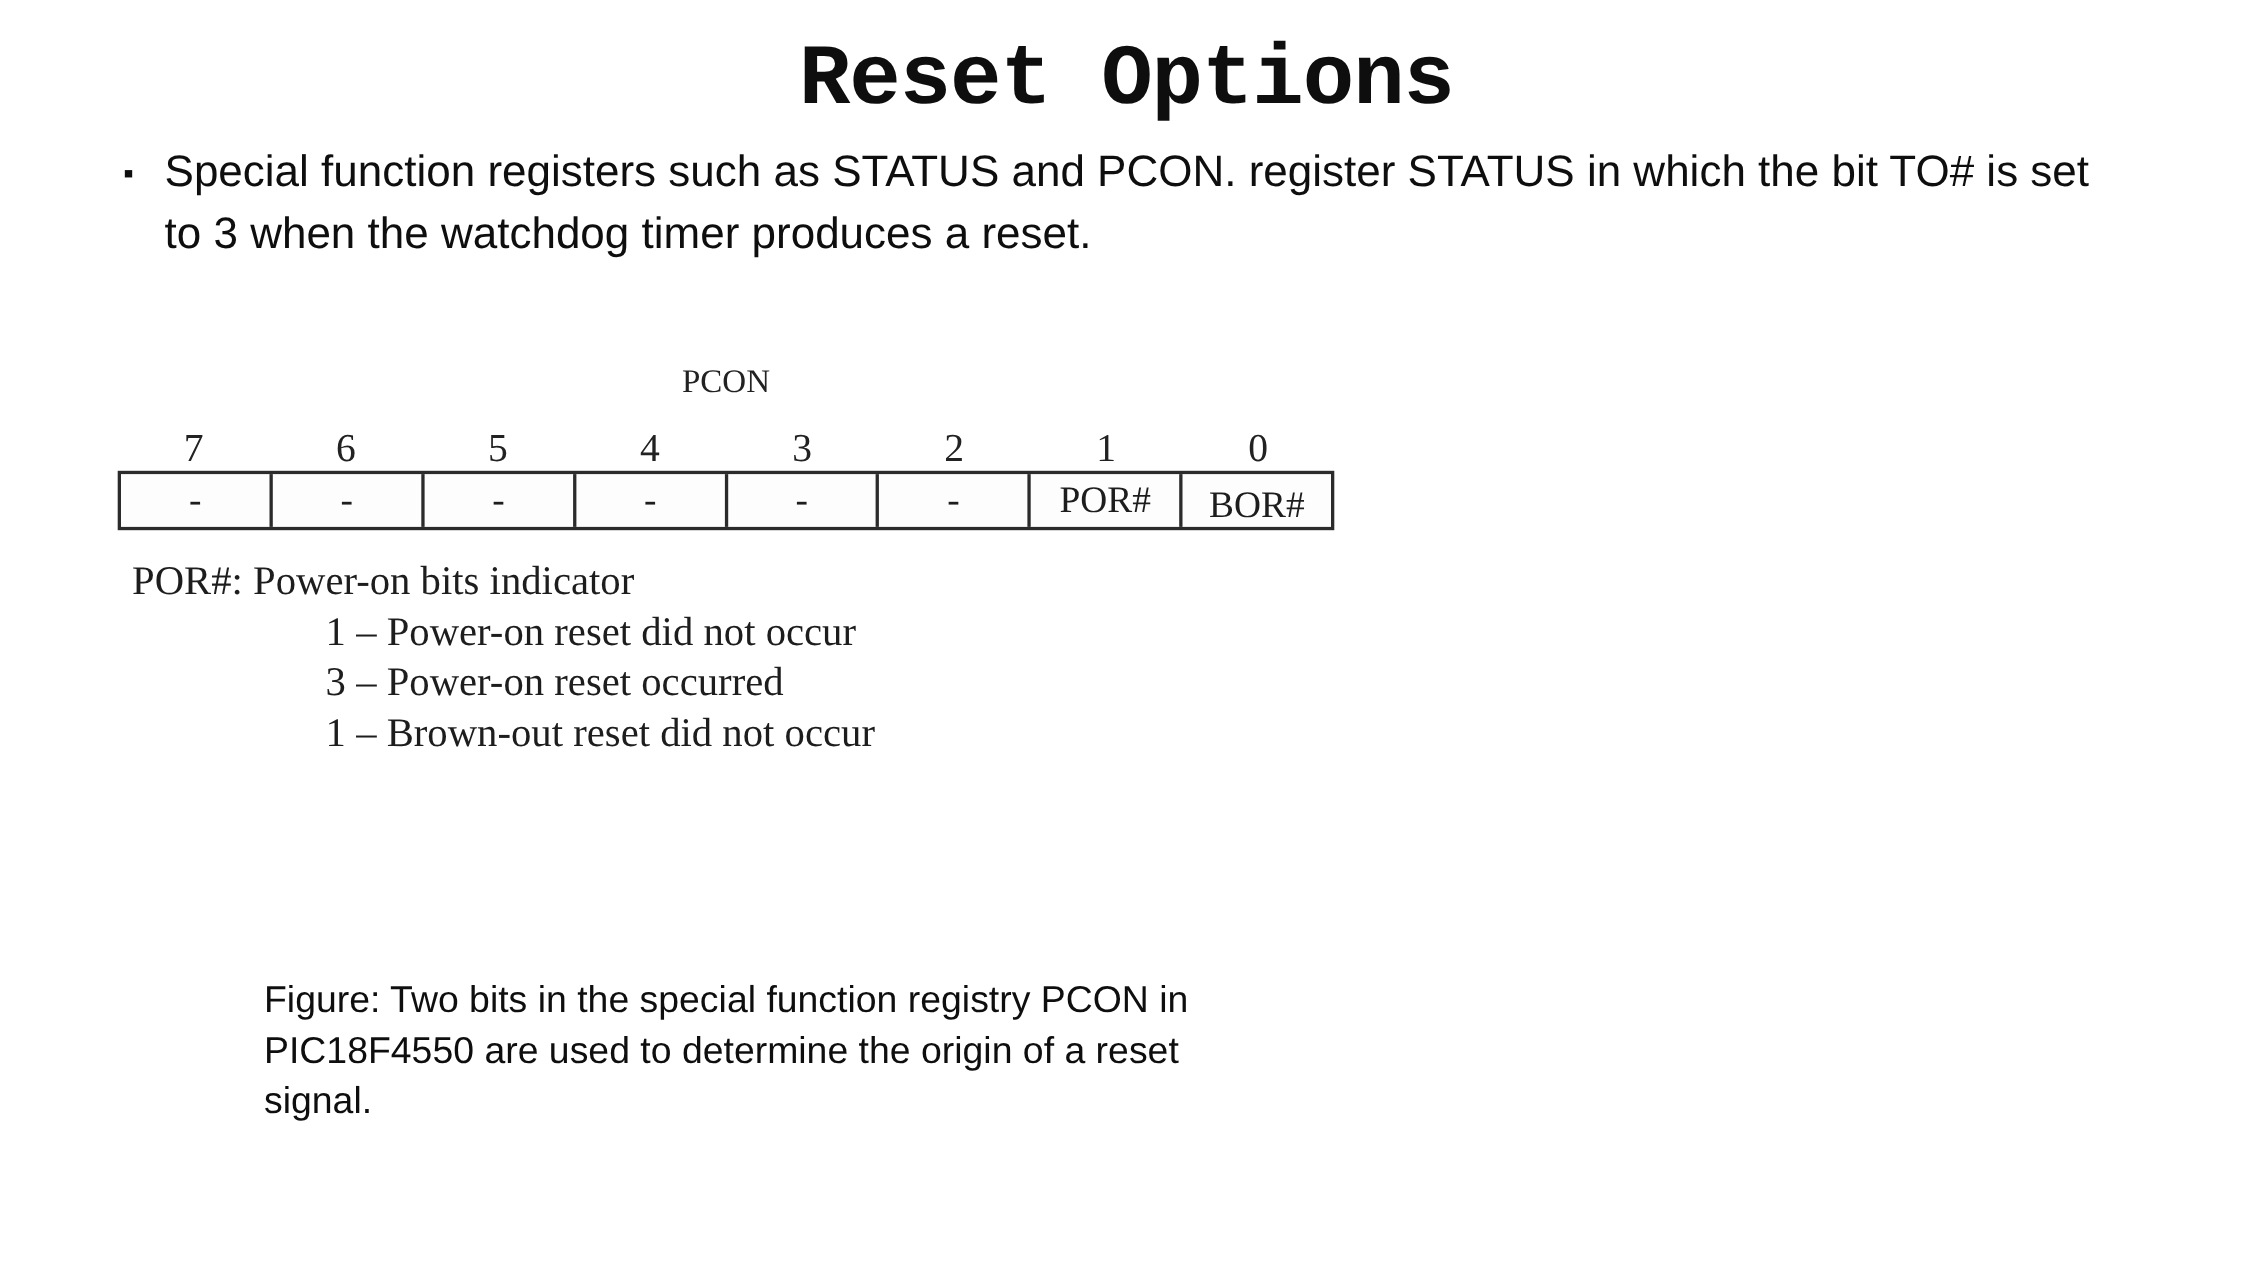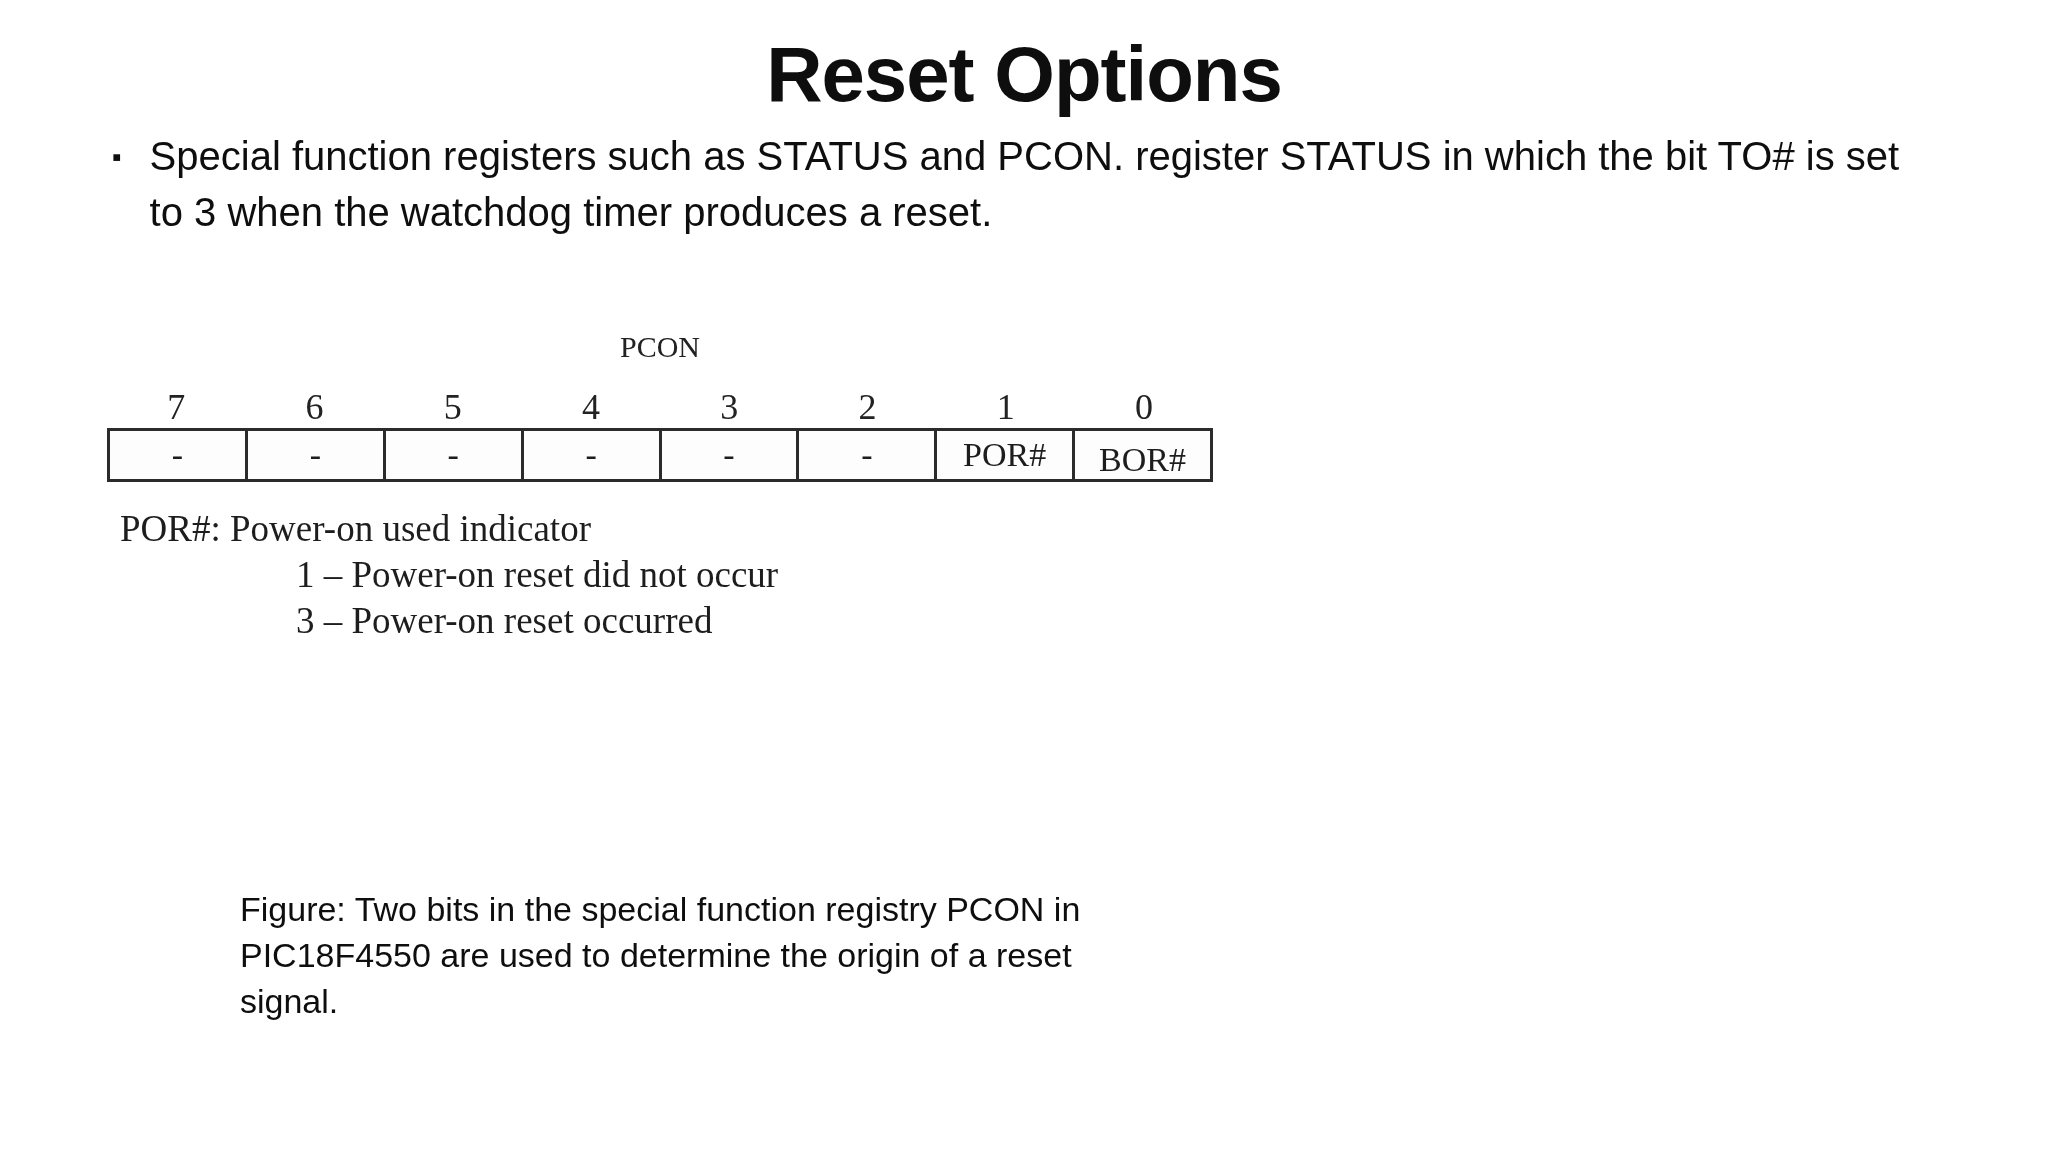--- a/index.html
+++ b/index.html
@@ -22,20 +22,21 @@
     position: absolute;
     top: 34px;
     left: 0;
     width: 2048px;
     text-align: center;
     font-size: 78px;
     font-weight: 600;
     letter-spacing: -1px;
     color: #0e0e0e;
     line-height: 1.05;
+    font-family: Liberation Mono, monospace;
   }
   
   .bullet-row {
     position: absolute;
     top: 128px;
     left: 112px;
     width: 1830px;
     display: flex;
     align-items: flex-start;
   }
@@ -159,22 +160,23 @@
       <div class="cell">-</div>
       <div class="cell">-</div>
       <div class="cell">-</div>
       <div class="cell">-</div>
       <div class="cell">-</div>
       <div class="cell">POR#</div>
       <div class="cell">BOR#</div>
     </div>
 
     <div class="descriptions">
-      <div class="desc-line indent-0">POR#: Power-on used indicator</div>
+      <div class="desc-line indent-0">POR#: Power-on bits indicator</div>
       <div class="desc-line indent-1">1 – Power-on reset did not occur</div>
       <div class="desc-line indent-1">3 – Power-on reset occurred</div>
+      <div class="desc-line indent-1">1 – Brown-out reset did not occur</div>
     </div>
 
   </div>
 
   <div class="caption">Figure: Two bits in the special function registry PCON in PIC18F4550 are used to determine the origin of a reset signal.</div>
 
 </div>
 
 </body></html>

